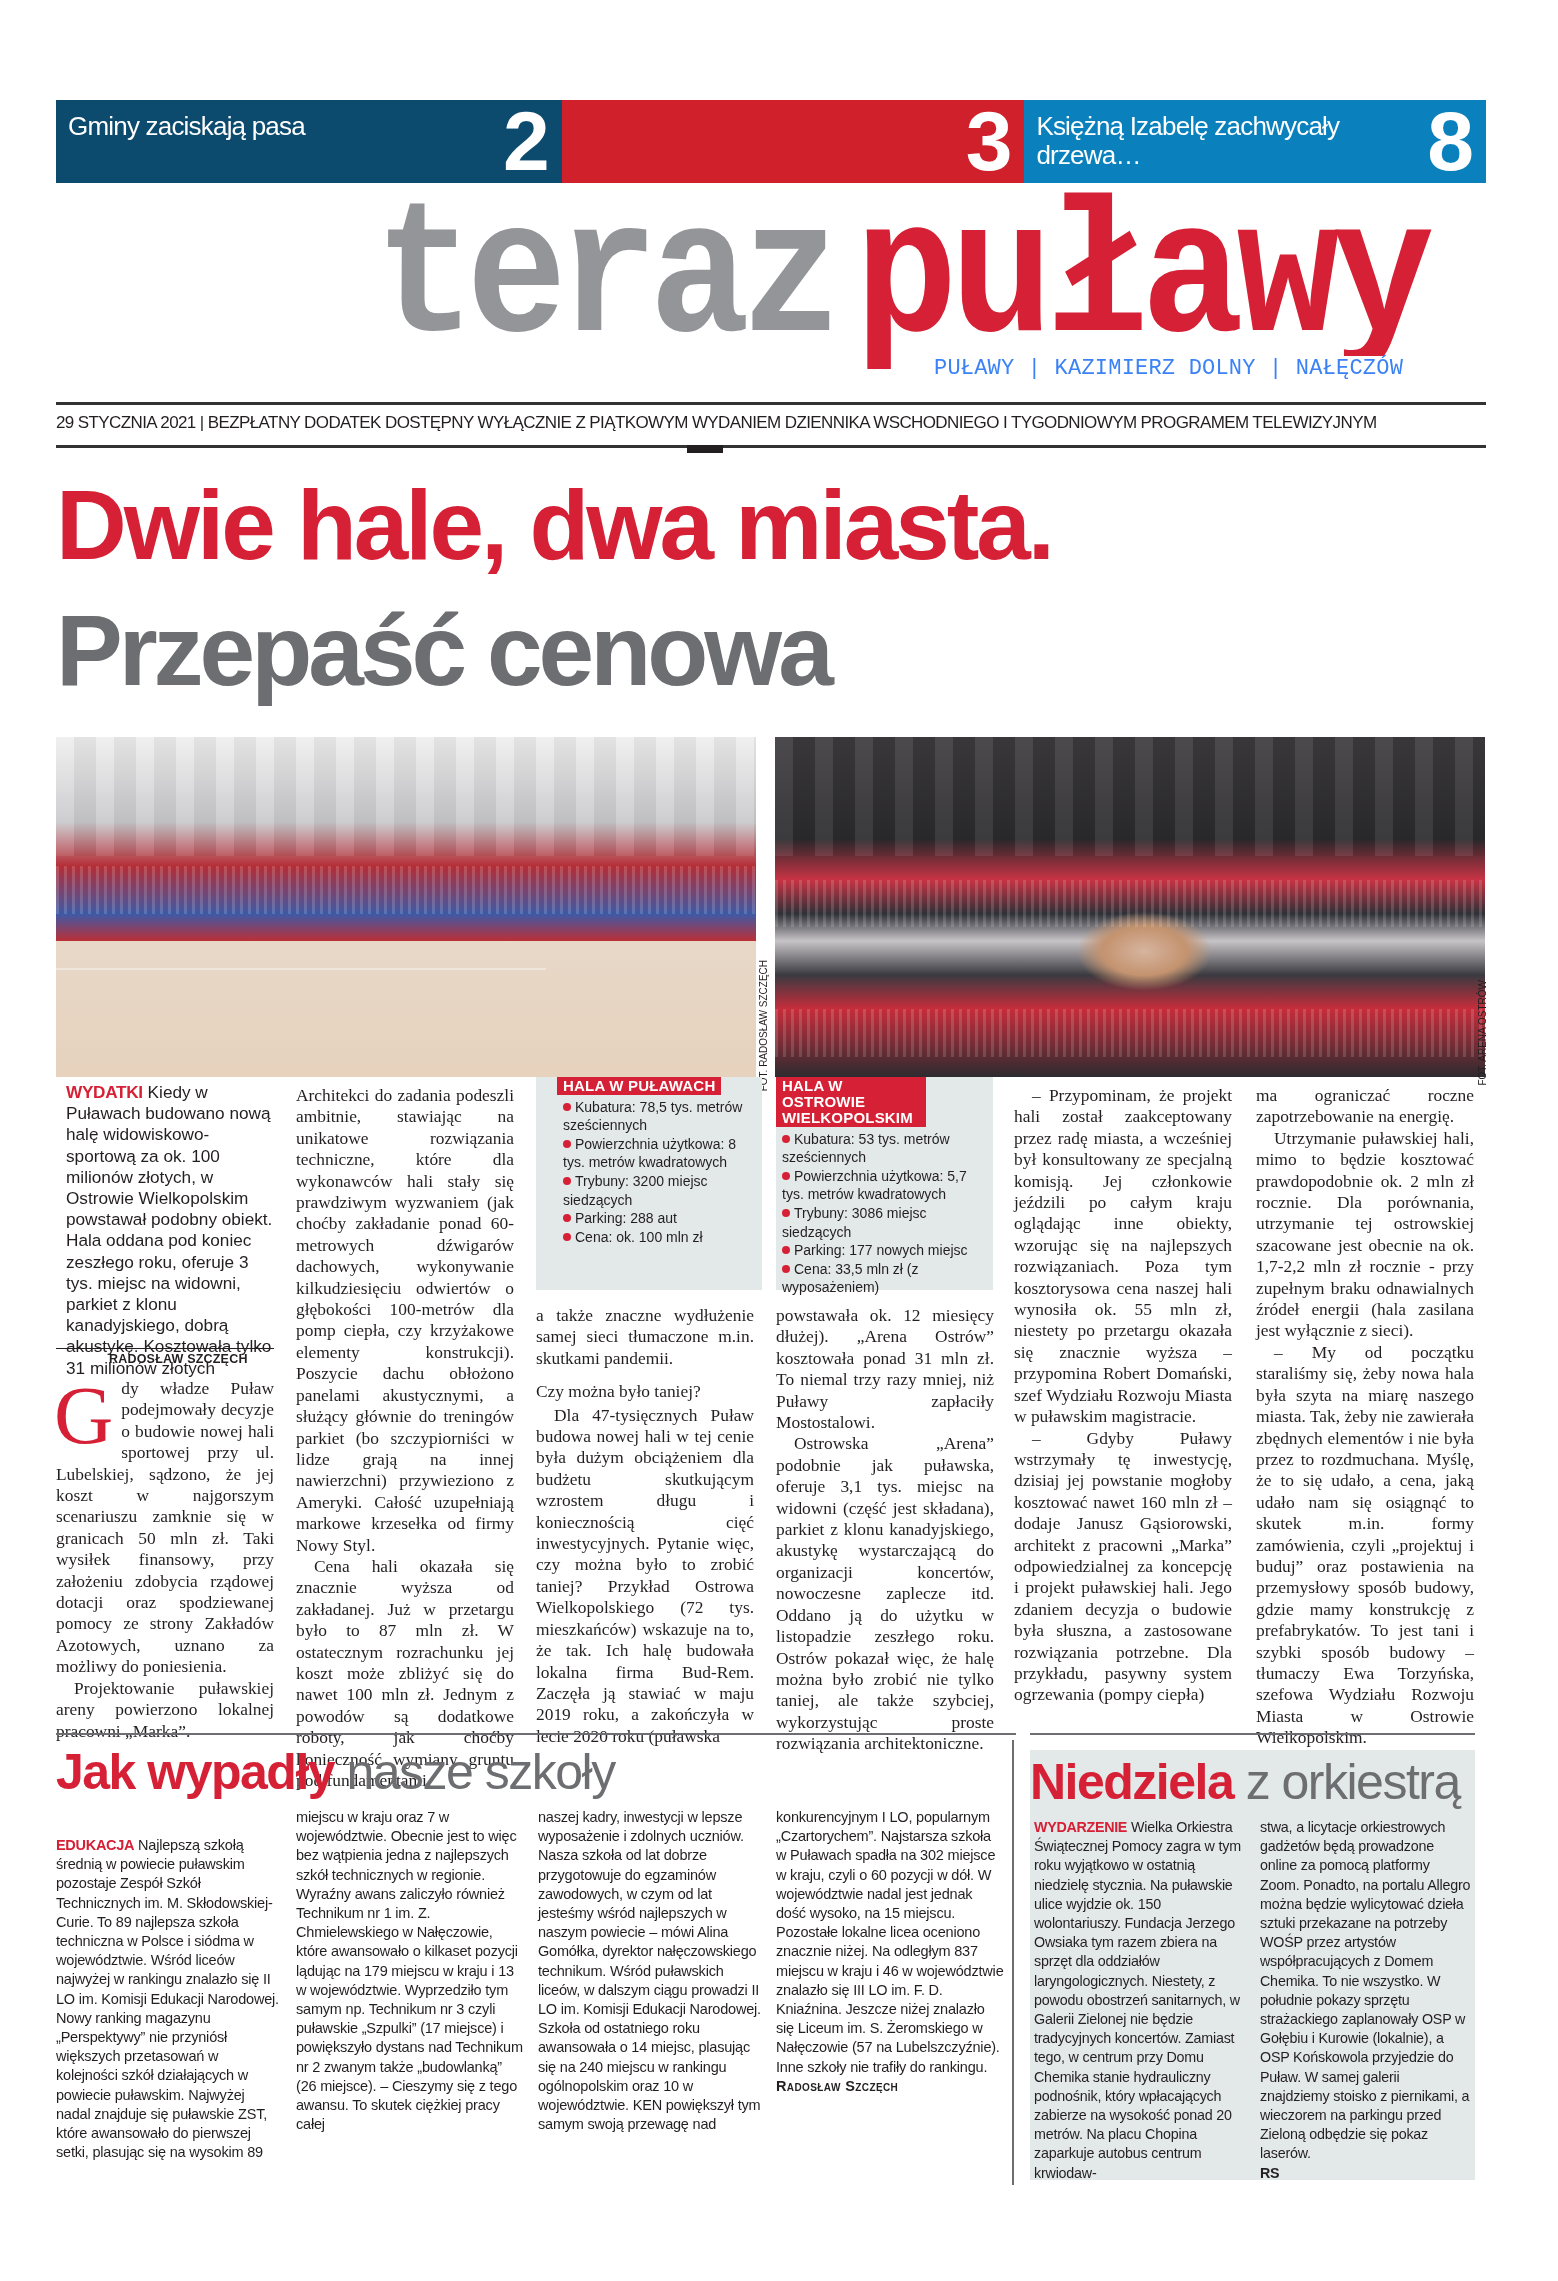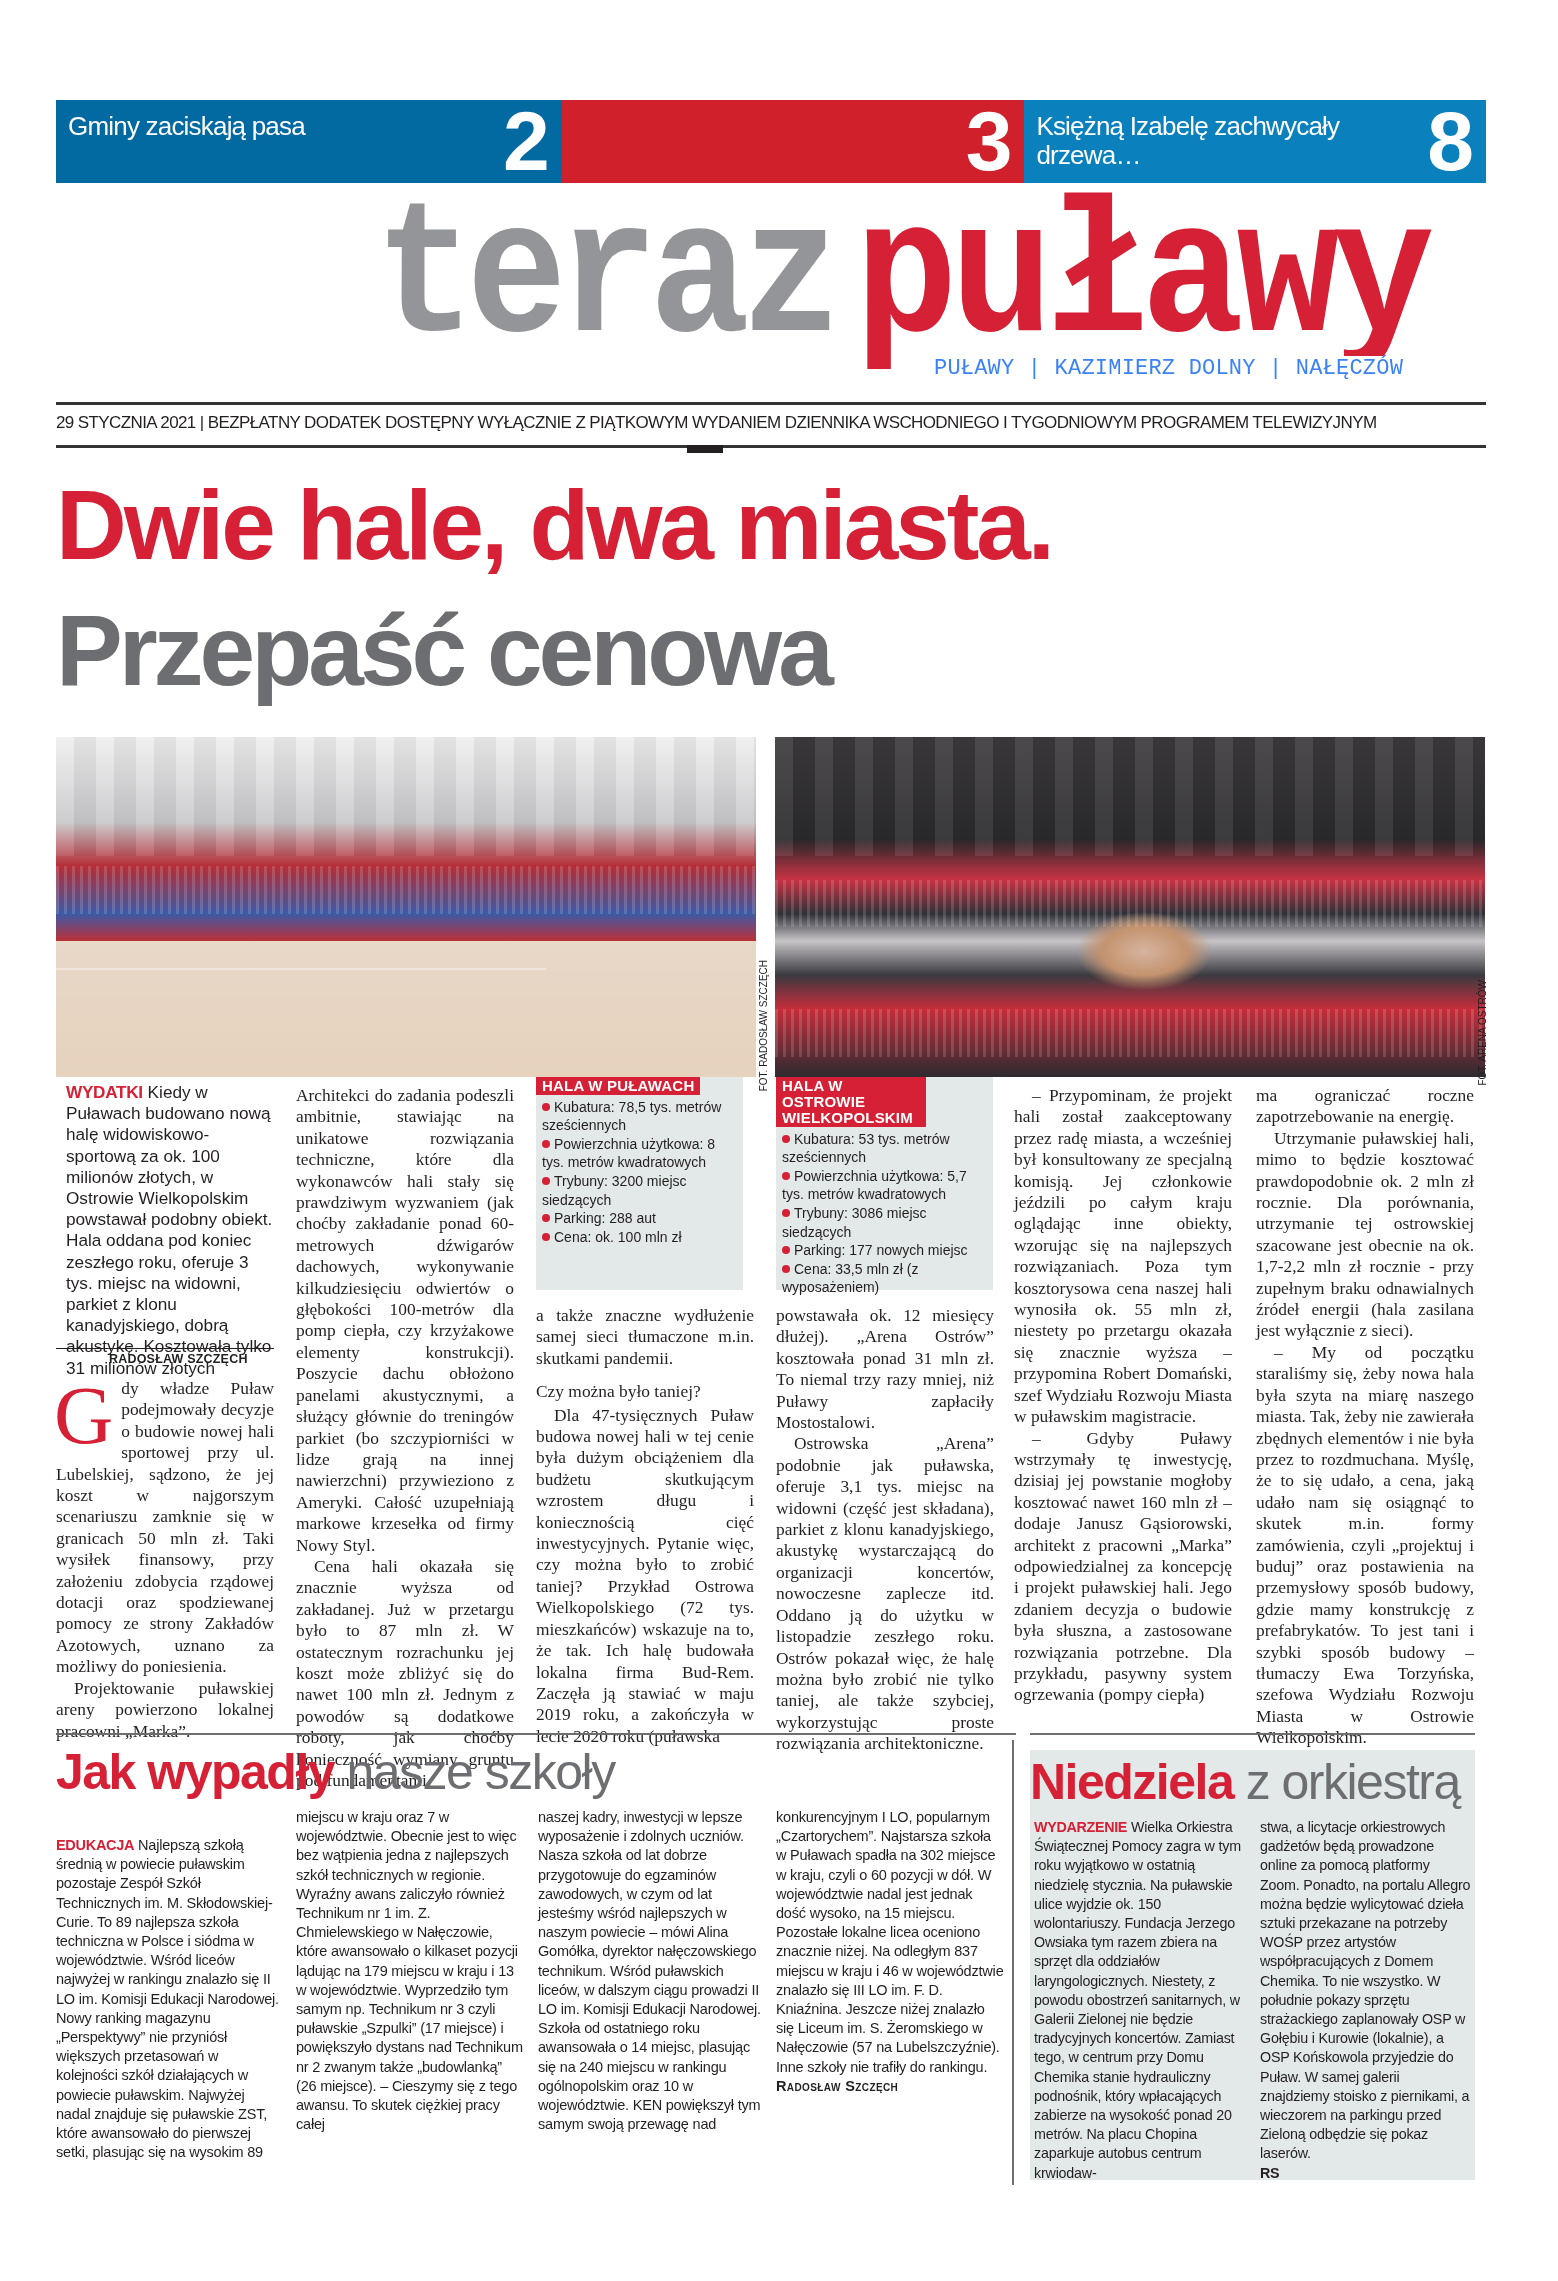--- a/index.html
+++ b/index.html
@@ -3,21 +3,21 @@
 <meta charset="utf-8">
 <style>
   * { box-sizing: border-box; margin: 0; padding: 0; }
   body { width: 1558px; height: 2281px; background: #ffffff; position: relative; overflow: hidden; font-family: "Liberation Serif", serif; color: #231f20; }
 
   
   .teasers { position: absolute; left: 56px; top: 100px; width: 1430px; height: 83px; display: flex; }
   .teaser { position: relative; height: 83px; color: #fff; font-family: "Liberation Sans", sans-serif; }
   .teaser .t-text { position: absolute; left: 12px; top: 12px; font-size: 26px; line-height: 29px; letter-spacing: -0.8px; font-stretch: condensed; }
   .teaser .t-num { position: absolute; right: 12px; top: -4px; font-size: 84px; font-weight: bold; line-height: 90px; }
-  .teaser.t1 { width: 527px; background: #0369a1; }
+  .teaser.t1 { width: 527px; background: #0c4a6e; }
   .teaser.t2 { width: 482px; background: #d0202b; }
   .teaser.t3 { width: 481px; background: #0a80bc; }
 
   
   .logo { position: absolute; left: 375px; top: 200px; width: 1125px; height: 170px; font-family: Liberation Mono, monospace; font-weight: bold; }
   .logo .l-teraz { position: absolute; left: 0; top: -28px; font-size: 190px; color: #939598; letter-spacing: -10px; transform: scaleX(0.88); transform-origin: left; }
   .logo .l-pulawy { position: absolute; left: 480px; top: -28px; font-size: 190px; color: #d62035; letter-spacing: -8px; transform: scaleX(0.9); transform-origin: left; }
   .logo .l-towns { position: absolute; left: 555px; top: 156px; font-size: 22px; font-weight: normal; color: #3b82f6; letter-spacing: 0.2px; background: #fff; padding: 0 4px; }
 
   .rule-top { position: absolute; left: 56px; top: 402px; width: 1430px; height: 3px; background: #333; }
@@ -52,21 +52,21 @@
   .kicker { color: #d62035; font-weight: bold; font-family: "Liberation Sans", sans-serif; letter-spacing: -0.3px; }
   .byline-rule { position: absolute; left: 56px; top: 1348px; width: 218px; height: 1px; background: #231f20; }
   .byline { position: absolute; left: 109px; top: 1352px; font-family: "Liberation Sans", sans-serif; font-size: 12.5px; font-weight: bold; color: #231f20; letter-spacing: 0.2px; }
   .dropcap { float: left; font-size: 82px; line-height: 68px; color: #d62035; margin: 4px 8px 0 -2px; font-family: "Liberation Serif", serif; }
 
   
   .factbox { position: absolute; background: #e3e8e8; font-family: "Liberation Sans", sans-serif; font-size: 14px; line-height: 18.6px; color: #231f20; }
   .factbox .fb-title { display: inline-block; background: #d62035; color: #fff; font-weight: bold; font-size: 15px; line-height: 16px; padding: 1px 6px; letter-spacing: 0.2px; }
   .factbox .fb-items { padding: 2px 10px 6px 6px; }
   .factbox .dot { display: inline-block; width: 8px; height: 8px; border-radius: 50%; background: #d62035; margin-right: 4px; vertical-align: middle; position: relative; top: -1px; }
-  .fb1 { left: 536px; top: 1077px; width: 207px; height: 213px; }
+  .fb1 { left: 536px; top: 1077px; width: 226px; height: 213px; padding-left: 21px; }
   .fb2 { left: 776px; top: 1077px; width: 217px; height: 213px; }
 
   .sep-h { position: absolute; height: 2px; background: #6d6e71; }
 
   
   .sec-title { position: absolute; font-family: "Liberation Sans", sans-serif; font-size: 50px; line-height: 60px; letter-spacing: -1.5px; white-space: nowrap; }
   .sec-title .red { color: #d62035; font-weight: bold; }
   .sec-title .gray { color: #6d6e71; font-weight: normal; }
   .bcol { position: absolute; font-family: "Liberation Sans", sans-serif; font-size: 14.5px; line-height: 19.2px; color: #231f20; letter-spacing: -0.2px; }
   .bcol .sig { font-weight: bold; font-variant: small-caps; letter-spacing: 0.4px; }

